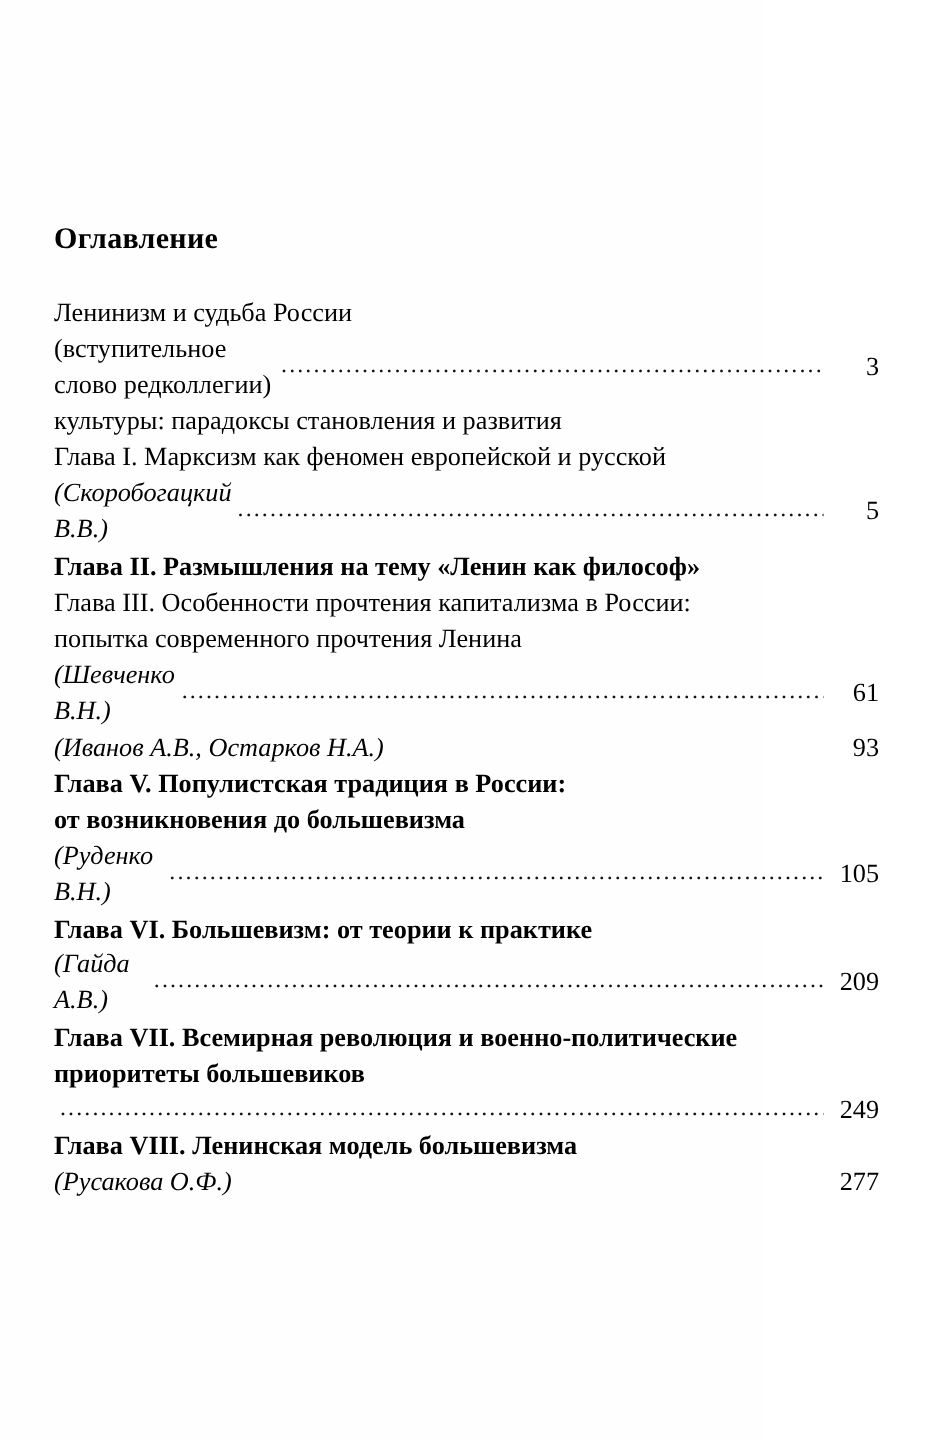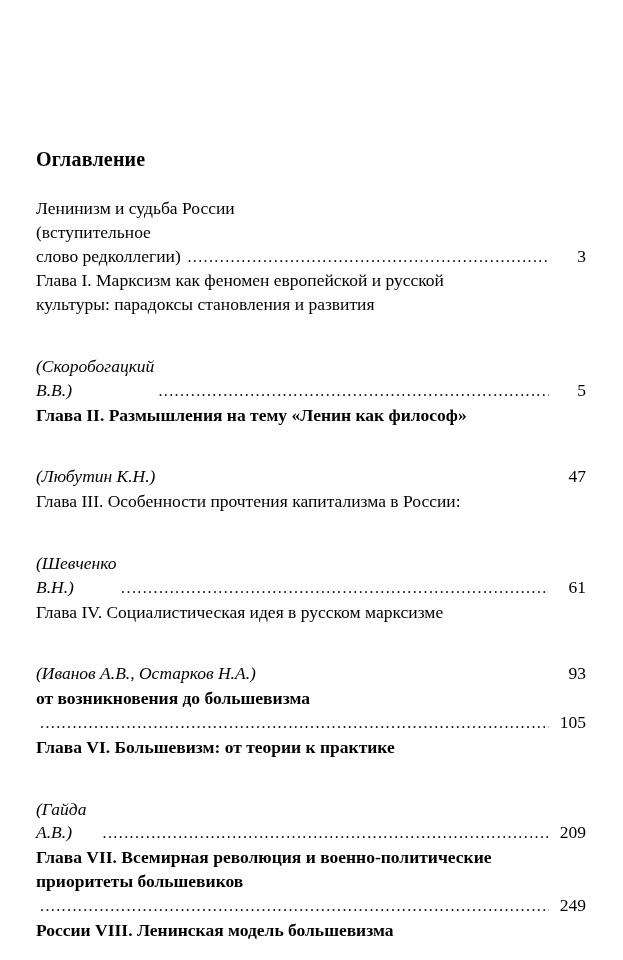--- a/index.html
+++ b/index.html
@@ -31,34 +31,33 @@
     font-size: 20px;
     font-weight: bold;
     letter-spacing: 0.2px;
     margin: 0 0 26px 0;
   }
   .entry {
     margin-bottom: 1px;
   }
   .line {
     display: flex;
-    align-items: flex-end;
+    align-items: center;
     width: 100%;
     font-size: 17.5px;
     line-height: 1.36;
   }
   .line .txt {
     white-space: pre-wrap;
   }
   .line.bold .txt {
     font-weight: bold;
   }
   .line .italic {
     font-style: italic;
-    margin-top: 38px;
   }
   .line .dots {
     flex: 1 1 auto;
     overflow: hidden;
     white-space: nowrap;
     margin: 0 3px 0 4px;
     letter-spacing: 1.4px;
     font-size: 16px;
     color: #111;
     transform: translateY(-1px);
@@ -89,66 +88,65 @@
             <span class="txt">Ленинизм и судьба России</span>
           </div>
           <div class="line plain">
             <span class="txt">(вступительное слово редколлегии)</span>
             <span class="dots">........................................................................................................................</span>
             <span class="page-num">3</span>
           </div>
         </div>
         <div class="entry">
           <div class="line plain">
-            <span class="txt">Глава I. Марксизм как феномен европейской и русской</span>
+            <span class="txt">культуры: парадоксы становления и развития</span>
           </div>
           <div class="line plain">
-            <span class="txt">культуры: парадоксы становления и развития</span>
+            <span class="txt">Глава I. Марксизм как феномен европейской и русской</span>
           </div>
           <div class="line plain">
             <span class="txt italic">(Скоробогацкий В.В.)</span>
             <span class="dots">........................................................................................................................</span>
             <span class="page-num">5</span>
           </div>
         </div>
         <div class="entry">
           <div class="line bold">
             <span class="txt">Глава II. Размышления на тему «Ленин как философ»</span>
           </div>
-          <div class="line plain">
-            <span class="txt italic">(Любутин К.Н.)</span>
-            <span class="spacer"></span>
-            <span class="page-num">47</span>
-          </div>
         </div>
         <div class="entry">
           <div class="line plain">
             <span class="txt">Глава III. Особенности прочтения капитализма в России:</span>
+          </div>
+          <div class="line plain">
+            <span class="txt">попытка современного прочтения Ленина</span>
           </div>
           <div class="line plain">
             <span class="txt italic">(Шевченко В.Н.)</span>
             <span class="dots">........................................................................................................................</span>
             <span class="page-num">61</span>
           </div>
         </div>
         <div class="entry">
           <div class="line plain">
-            <span class="txt">Глава IV. Социалистическая идея в русском марксизме</span>
-          </div>
-          <div class="line plain">
             <span class="txt italic">(Иванов А.В., Остарков Н.А.)</span>
             <span class="spacer"></span>
             <span class="page-num">93</span>
           </div>
         </div>
         <div class="entry">
           <div class="line bold">
+            <span class="txt">Глава V. Популистская традиция в России:</span>
+          </div>
+          <div class="line bold">
             <span class="txt">от возникновения до большевизма</span>
           </div>
           <div class="line plain">
+            <span class="txt italic">(Руденко В.Н.)</span>
             <span class="dots">........................................................................................................................</span>
             <span class="page-num">105</span>
           </div>
         </div>
         <div class="entry">
           <div class="line bold">
             <span class="txt">Глава VI. Большевизм: от теории к практике</span>
           </div>
           <div class="line plain">
             <span class="txt italic">(Гайда А.В.)</span>
@@ -163,21 +161,21 @@
           <div class="line bold">
             <span class="txt">приоритеты большевиков</span>
           </div>
           <div class="line plain">
             <span class="dots">........................................................................................................................</span>
             <span class="page-num">249</span>
           </div>
         </div>
         <div class="entry">
           <div class="line bold">
-            <span class="txt">России VIII. Ленинская модель большевизма</span>
+            <span class="txt">Глава VIII. Ленинская модель большевизма</span>
           </div>
           <div class="line plain">
             <span class="txt italic">(Русакова О.Ф.)</span>
             <span class="spacer"></span>
             <span class="page-num">277</span>
           </div>
         </div>
       </div>
   </div>
 </div>

